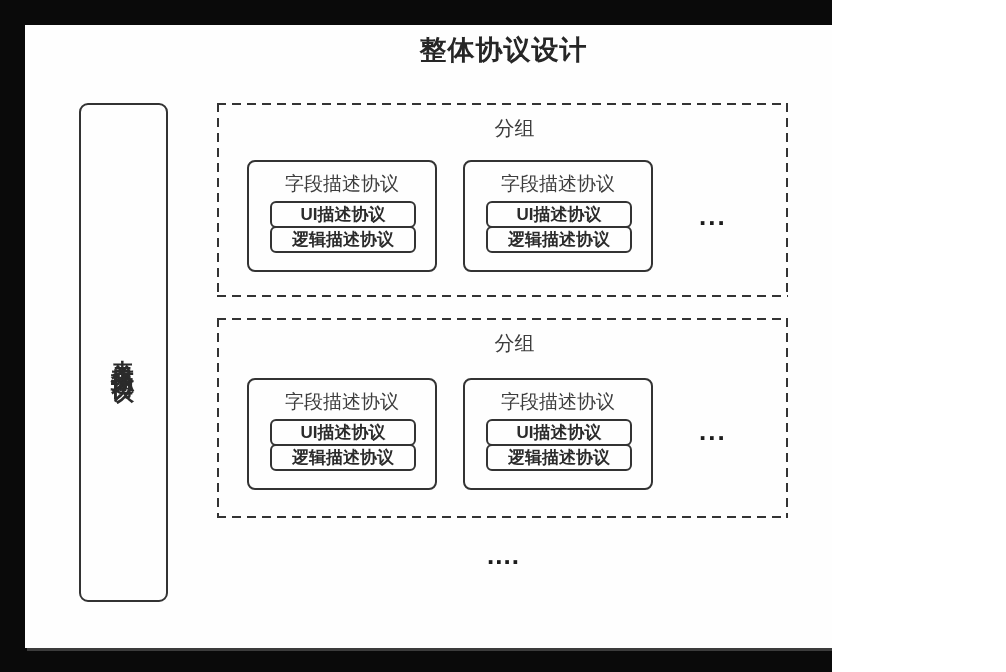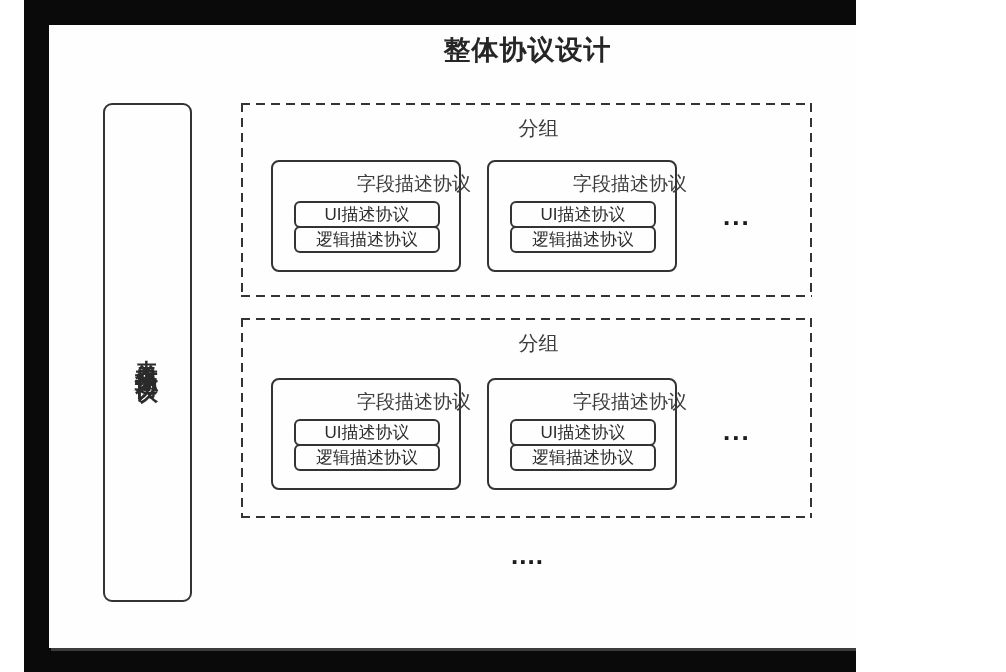--- a/index.html
+++ b/index.html
@@ -2,21 +2,20 @@
 <html lang="zh"><head>
 <meta charset="utf-8">
 <style>
   html,body{margin:0;padding:0;background:#ffffff;}
   .frame{
     position:relative;
     width:832px;height:672px;
     background:#0a0a0a;
     font-family:"Liberation Sans","DejaVu Sans",sans-serif;
     overflow:hidden;
-    margin-left:24px;
   }
   .canvas{
     position:absolute;left:25px;top:25px;
     width:957px;height:623px;
     background:#fefefe;
     box-shadow:2px 3px 0 0 #3c3c3c;
   }
   .title{
     position:absolute;top:7px;left:0;width:100%;
     text-align:center;
@@ -61,28 +60,28 @@
     position:absolute;width:190px;height:112px;
     border:2px solid #333;border-radius:8px;
     box-sizing:border-box;background:#fefefe;
   }
   .group-1 .field-box{top:57px;}
   .group-2 .field-box{top:60px;}
   .fb-1{left:30px;}
   .fb-2{left:246px;}
   .field-label{
     position:absolute;top:9px;left:0;width:100%;
-    text-align:center;font-size:19px;color:#3d3d3d;padding-left:48px;
+    text-align:center;font-size:19px;color:#3d3d3d;
   }
   .sub-box{
     position:absolute;left:21px;width:146px;height:27px;
     border:2px solid #333;border-radius:6px;
     box-sizing:border-box;background:#fefefe;
     display:flex;align-items:center;justify-content:center;
-    font-size:17px;font-weight:normal;color:#2b2b2b;
+    font-size:17px;font-weight:bold;color:#2b2b2b;
   }
   .sub-ui{top:39px;}
   .sub-logic{top:64px;}
   .group-ellipsis{
     position:absolute;left:482px;top:98px;
     font-size:26px;font-weight:bold;color:#1c1c1c;
     letter-spacing:2px;
   }
   .more-dots{
     position:absolute;top:515px;left:0;width:100%;

